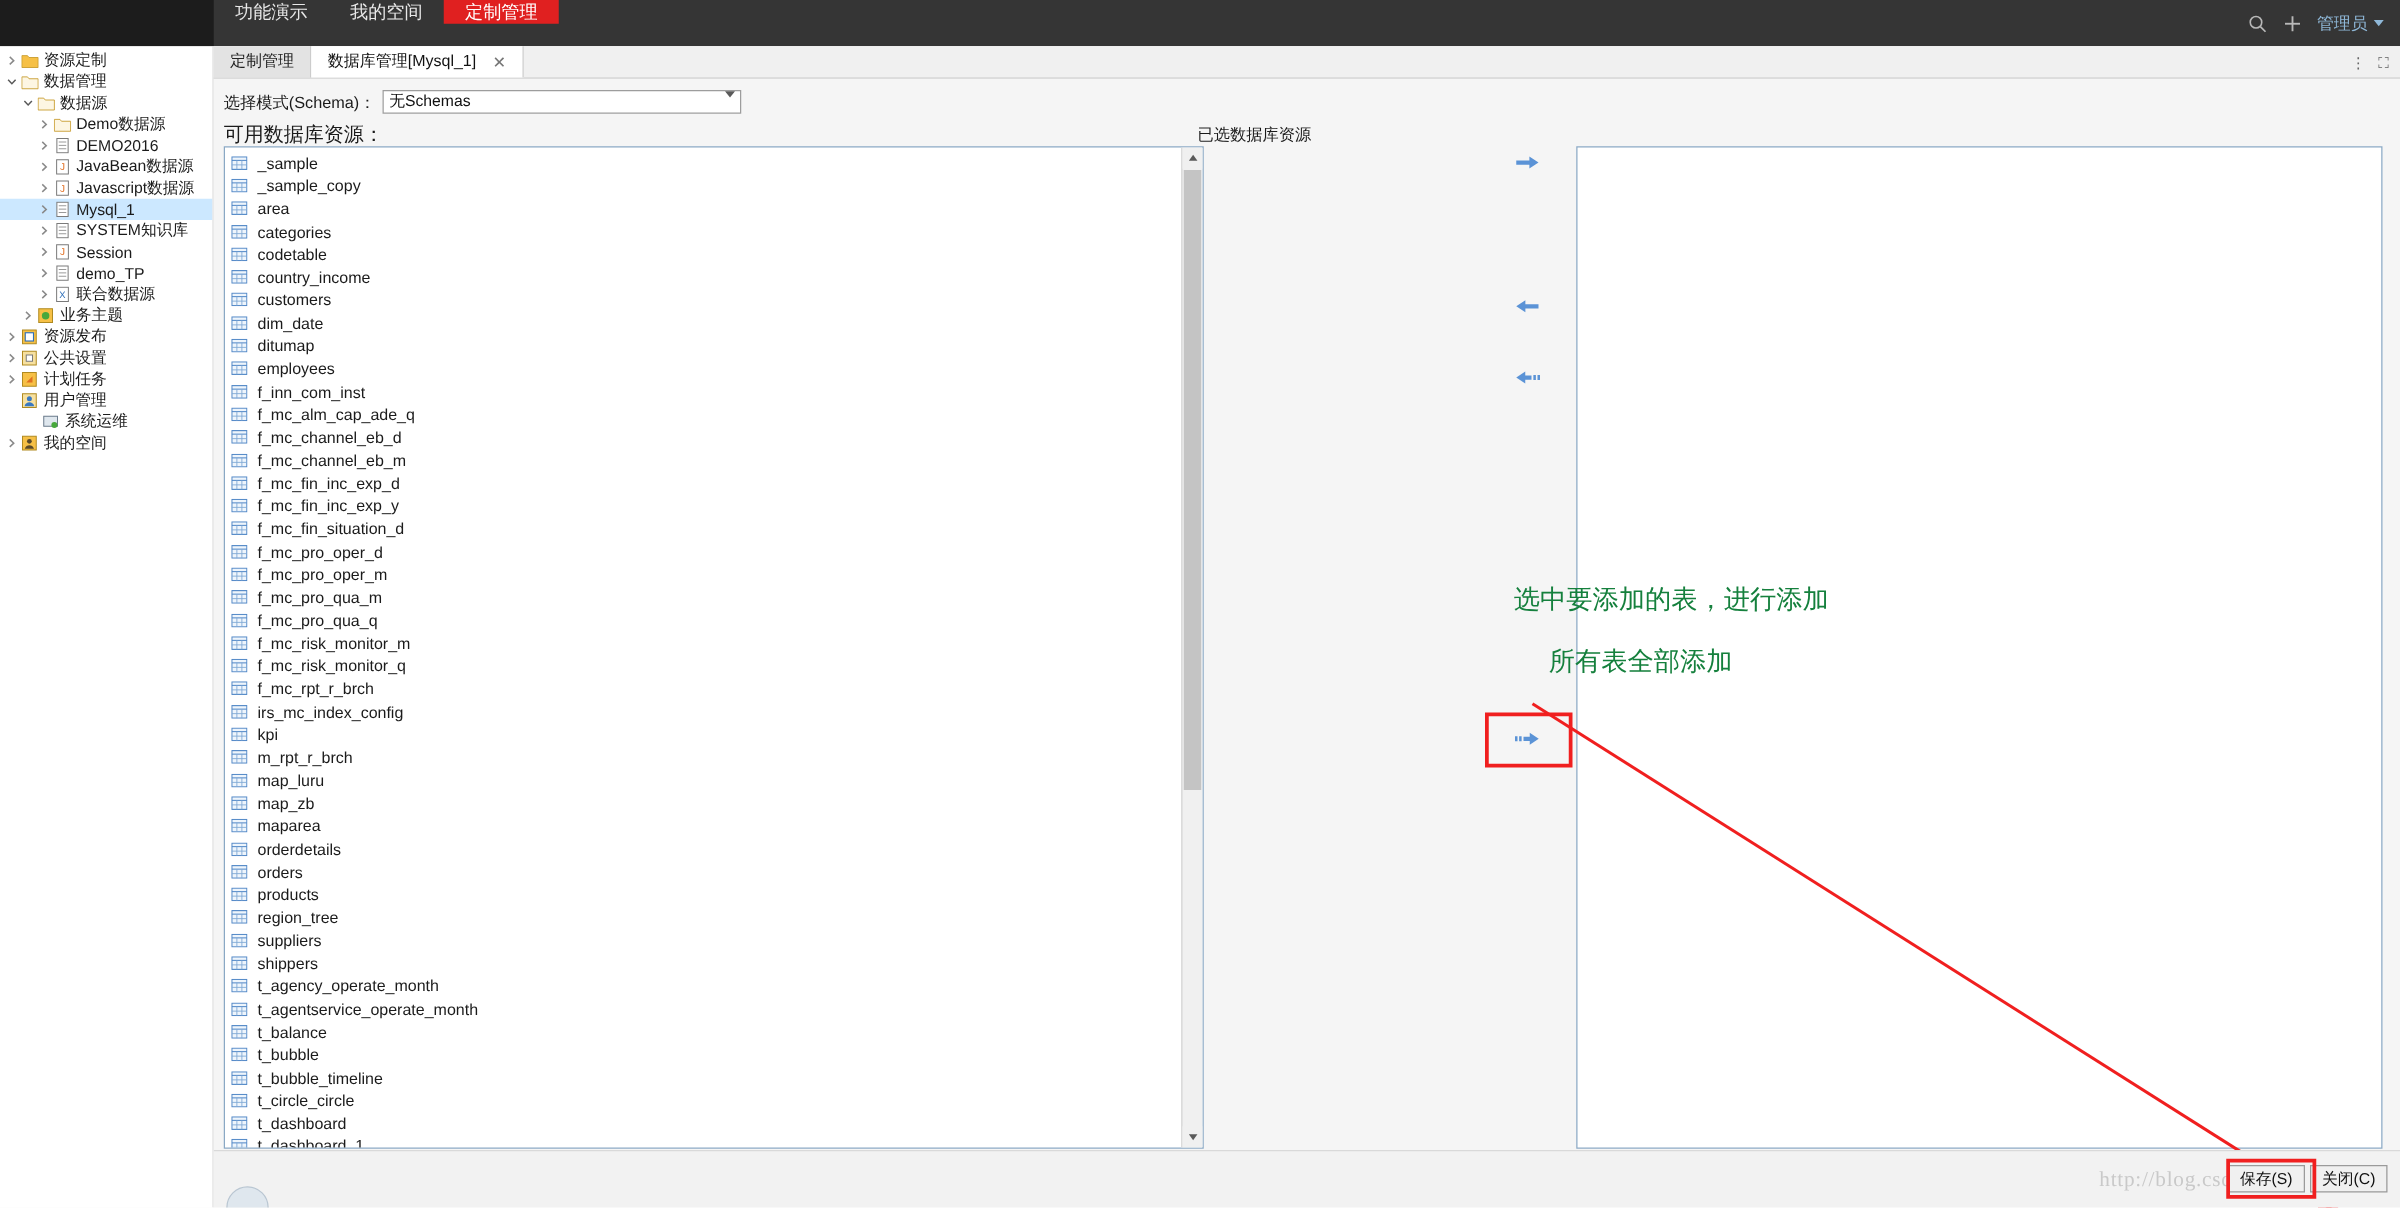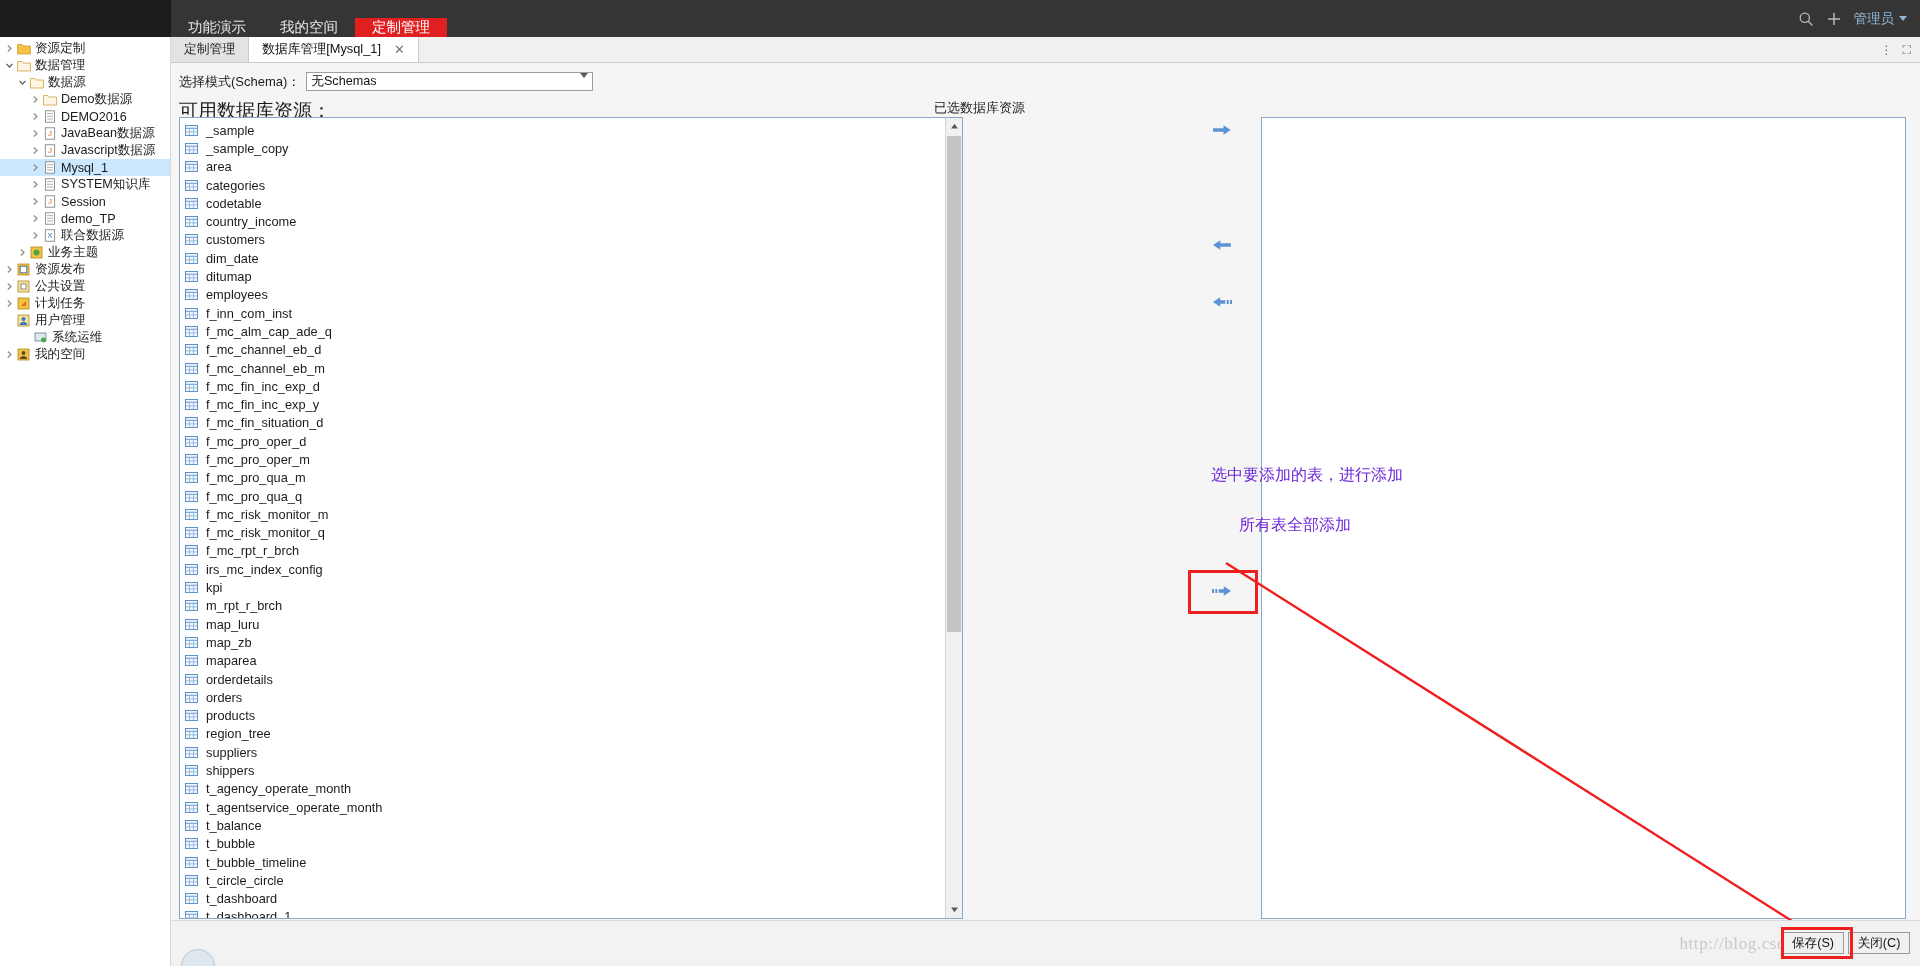--- a/index.html
+++ b/index.html
@@ -14,21 +14,21 @@
 
   
   .topbar {
     position: absolute; left: 0; top: 0; width: 1920px; height: 37px;
     background: #353535;
     display: flex; align-items: stretch;
   }
   .topbar-logo {
     width: 171px; height: 37px; background: #1c1c1c;
   }
-  .topnav { display: flex; align-items: flex-end; }
+  .topnav { display: flex; align-items: flex-start; }
   .topnav-item {
     display: flex; align-items: center; justify-content: center;
     padding: 0 17px; color: #e8e8e8; font-size: 14.5px;
     cursor: pointer; white-space: nowrap;
   }
   .topnav-item.active { background: #e02020; color: #ffffff; }
   .topbar-right {
     margin-left: auto; display: flex; align-items: center;
     padding-right: 13px; gap: 12px; color: #cfcfcf;
   }
@@ -105,24 +105,24 @@
     position: relative;
   }
   .schema-select .sel-caret {
     margin-left: auto; width: 0; height: 0;
     border-left: 4px solid transparent; border-right: 4px solid transparent;
     border-top: 5px solid #5a5a5a;
   }
 
   .avail-label {
     position: absolute; left: 8px; top: 35px;
-    font-size: 19px; color: #1b1b1b;
+    font-size: 16px; color: #1b1b1b;
   }
   .selected-label {
-    position: absolute; left: 763px; top: 36px;
+    position: absolute; left: 787px; top: 36px;
     font-size: 13px; color: #1b1b1b;
   }
 
   
   .listbox {
     position: absolute; left: 8px; top: 54px;
     width: 784px; height: 802px;
     background: #ffffff; border: 1px solid #8aa8c4;
     overflow: hidden;
   }
@@ -234,21 +234,21 @@
   
   .watermark {
     position: absolute; right: 92px; bottom: 12px;
     font-family: "Liberation Serif", "DejaVu Serif", serif;
     font-size: 17px; color: #c9c9c9; letter-spacing: .6px;
     white-space: nowrap; user-select: none;
   }
 
   
   .anno-text {
-    position: absolute; color: #6d28d9; font-size: 16px;
+    position: absolute; color: #15803d; font-size: 21px;
     white-space: nowrap;
   }
   .anno-1 { left: 1040px; top: 402px; }
   .anno-2 { left: 1068px; top: 452px; }
   .anno-svg {
     position: absolute; left: 0; top: 0;
     width: 1749px; height: 903px; pointer-events: none;
   }
 
   

